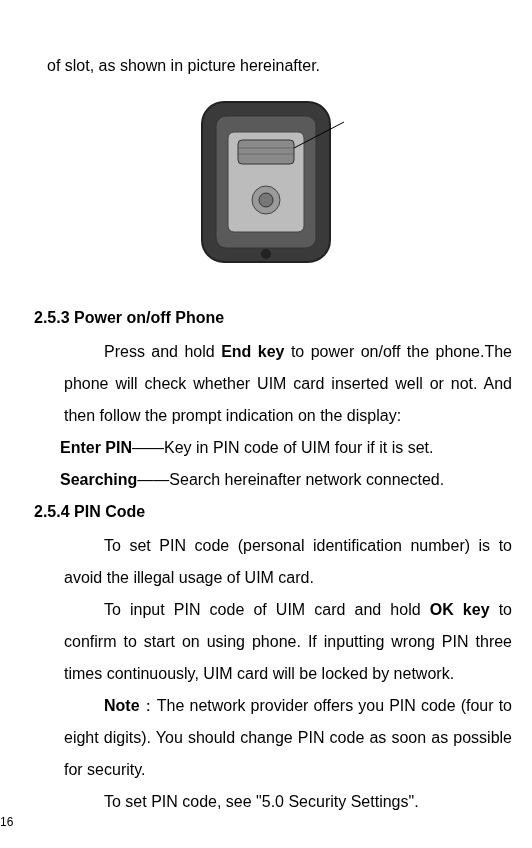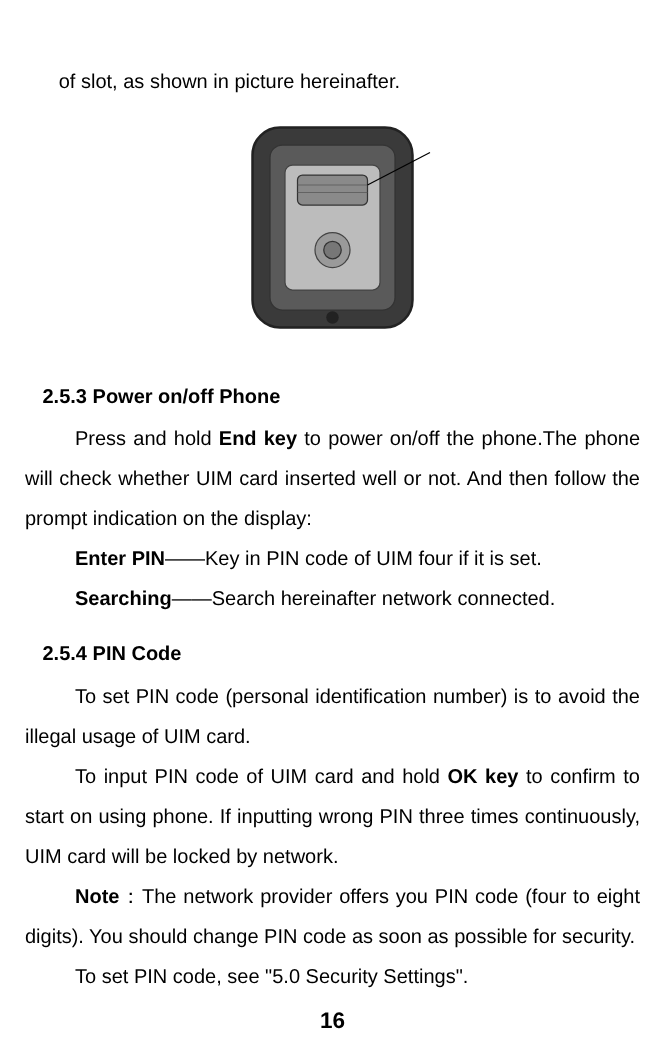--- a/index.html
+++ b/index.html
@@ -26,42 +26,41 @@
       display: flex;
       justify-content: center;
       margin: 10px 0 30px 0;
     }
     .phone-svg {
       width: 240px;
       height: 180px;
     }
     .section-heading {
       font-weight: bold;
-      margin-top: 12px;
       margin-bottom: 2px;
       padding-left: 14px;
     }
     .para {
       text-align: justify;
       text-indent: 40px;
+      margin-left: 44px;
     }
     .def-line {
       text-indent: 40px;
     }
     .bold {
       font-weight: bold;
     }
     .page-number {
       position: absolute;
       bottom: 14px;
       left: 0;
       right: 0;
-      text-align: center;
-      font-size: 18px;
-      font-weight: bold;
+      text-align: left;
+      font-size: 12px;
     }
   </style>
 </head>
 <body>
 
 <div class="intro-line">of slot, as shown in picture hereinafter.</div>
 
 <div class="phone-image">
   <svg class="phone-svg" viewBox="0 0 240 180">
 

